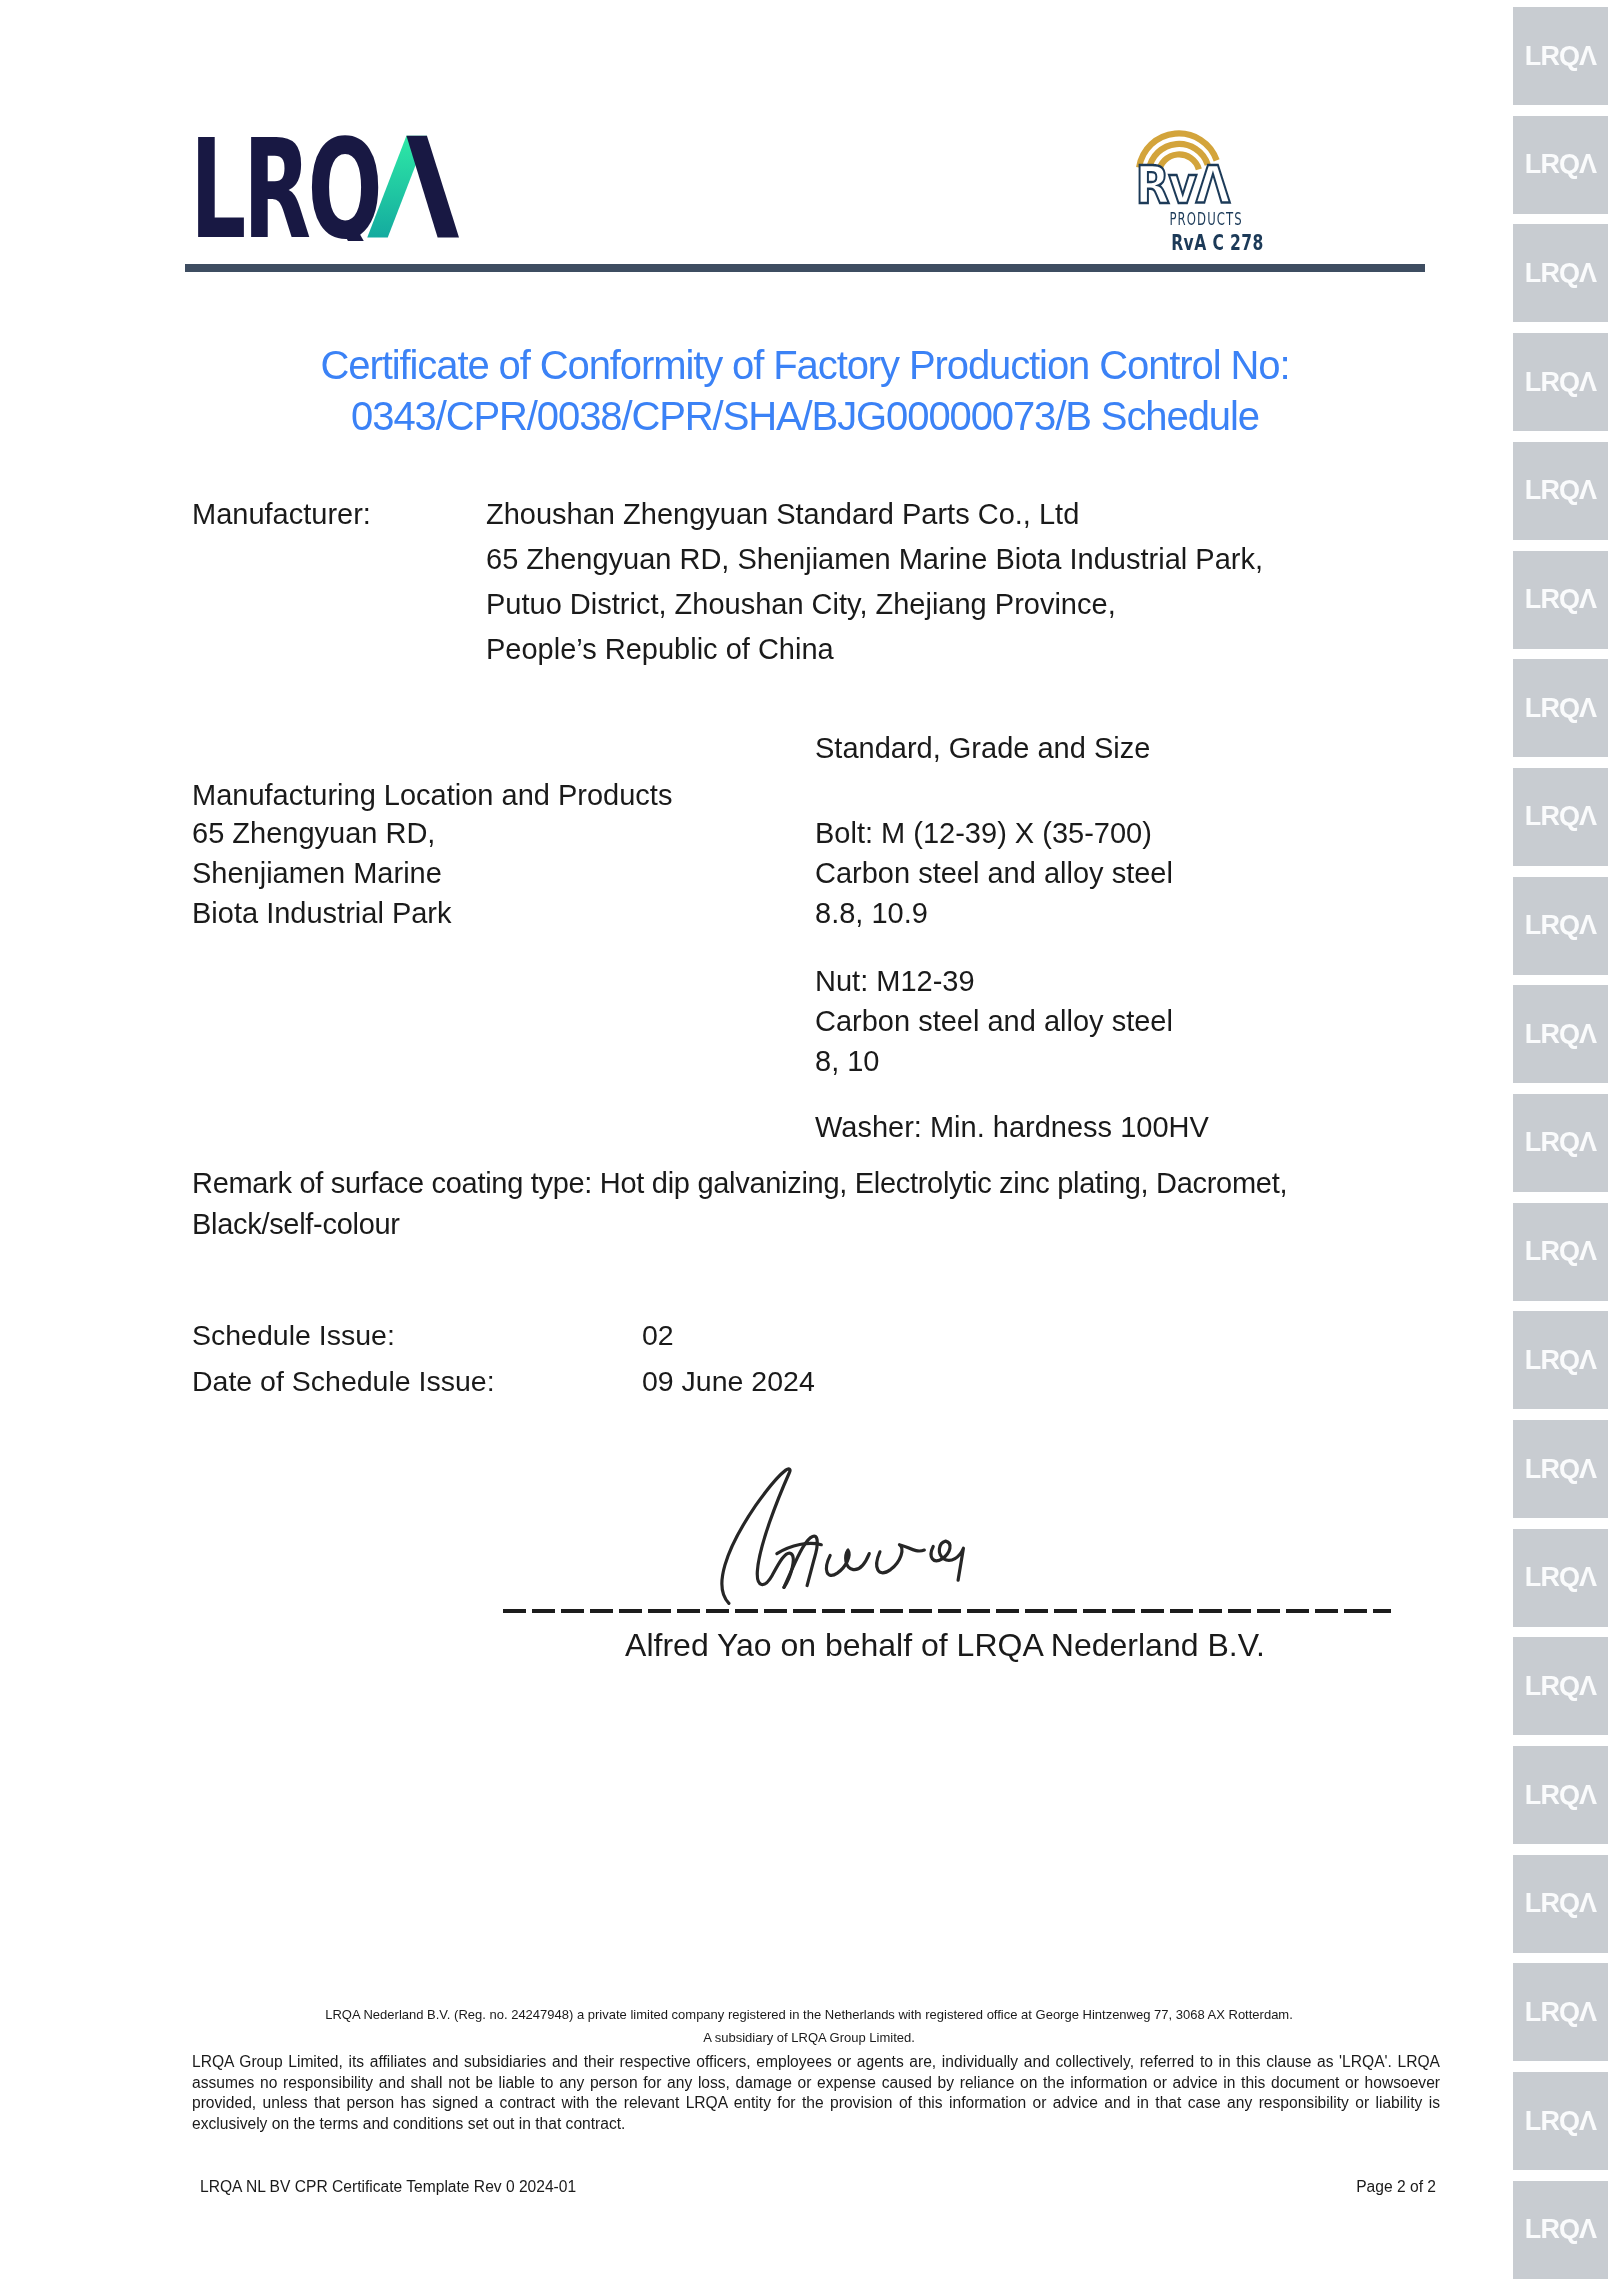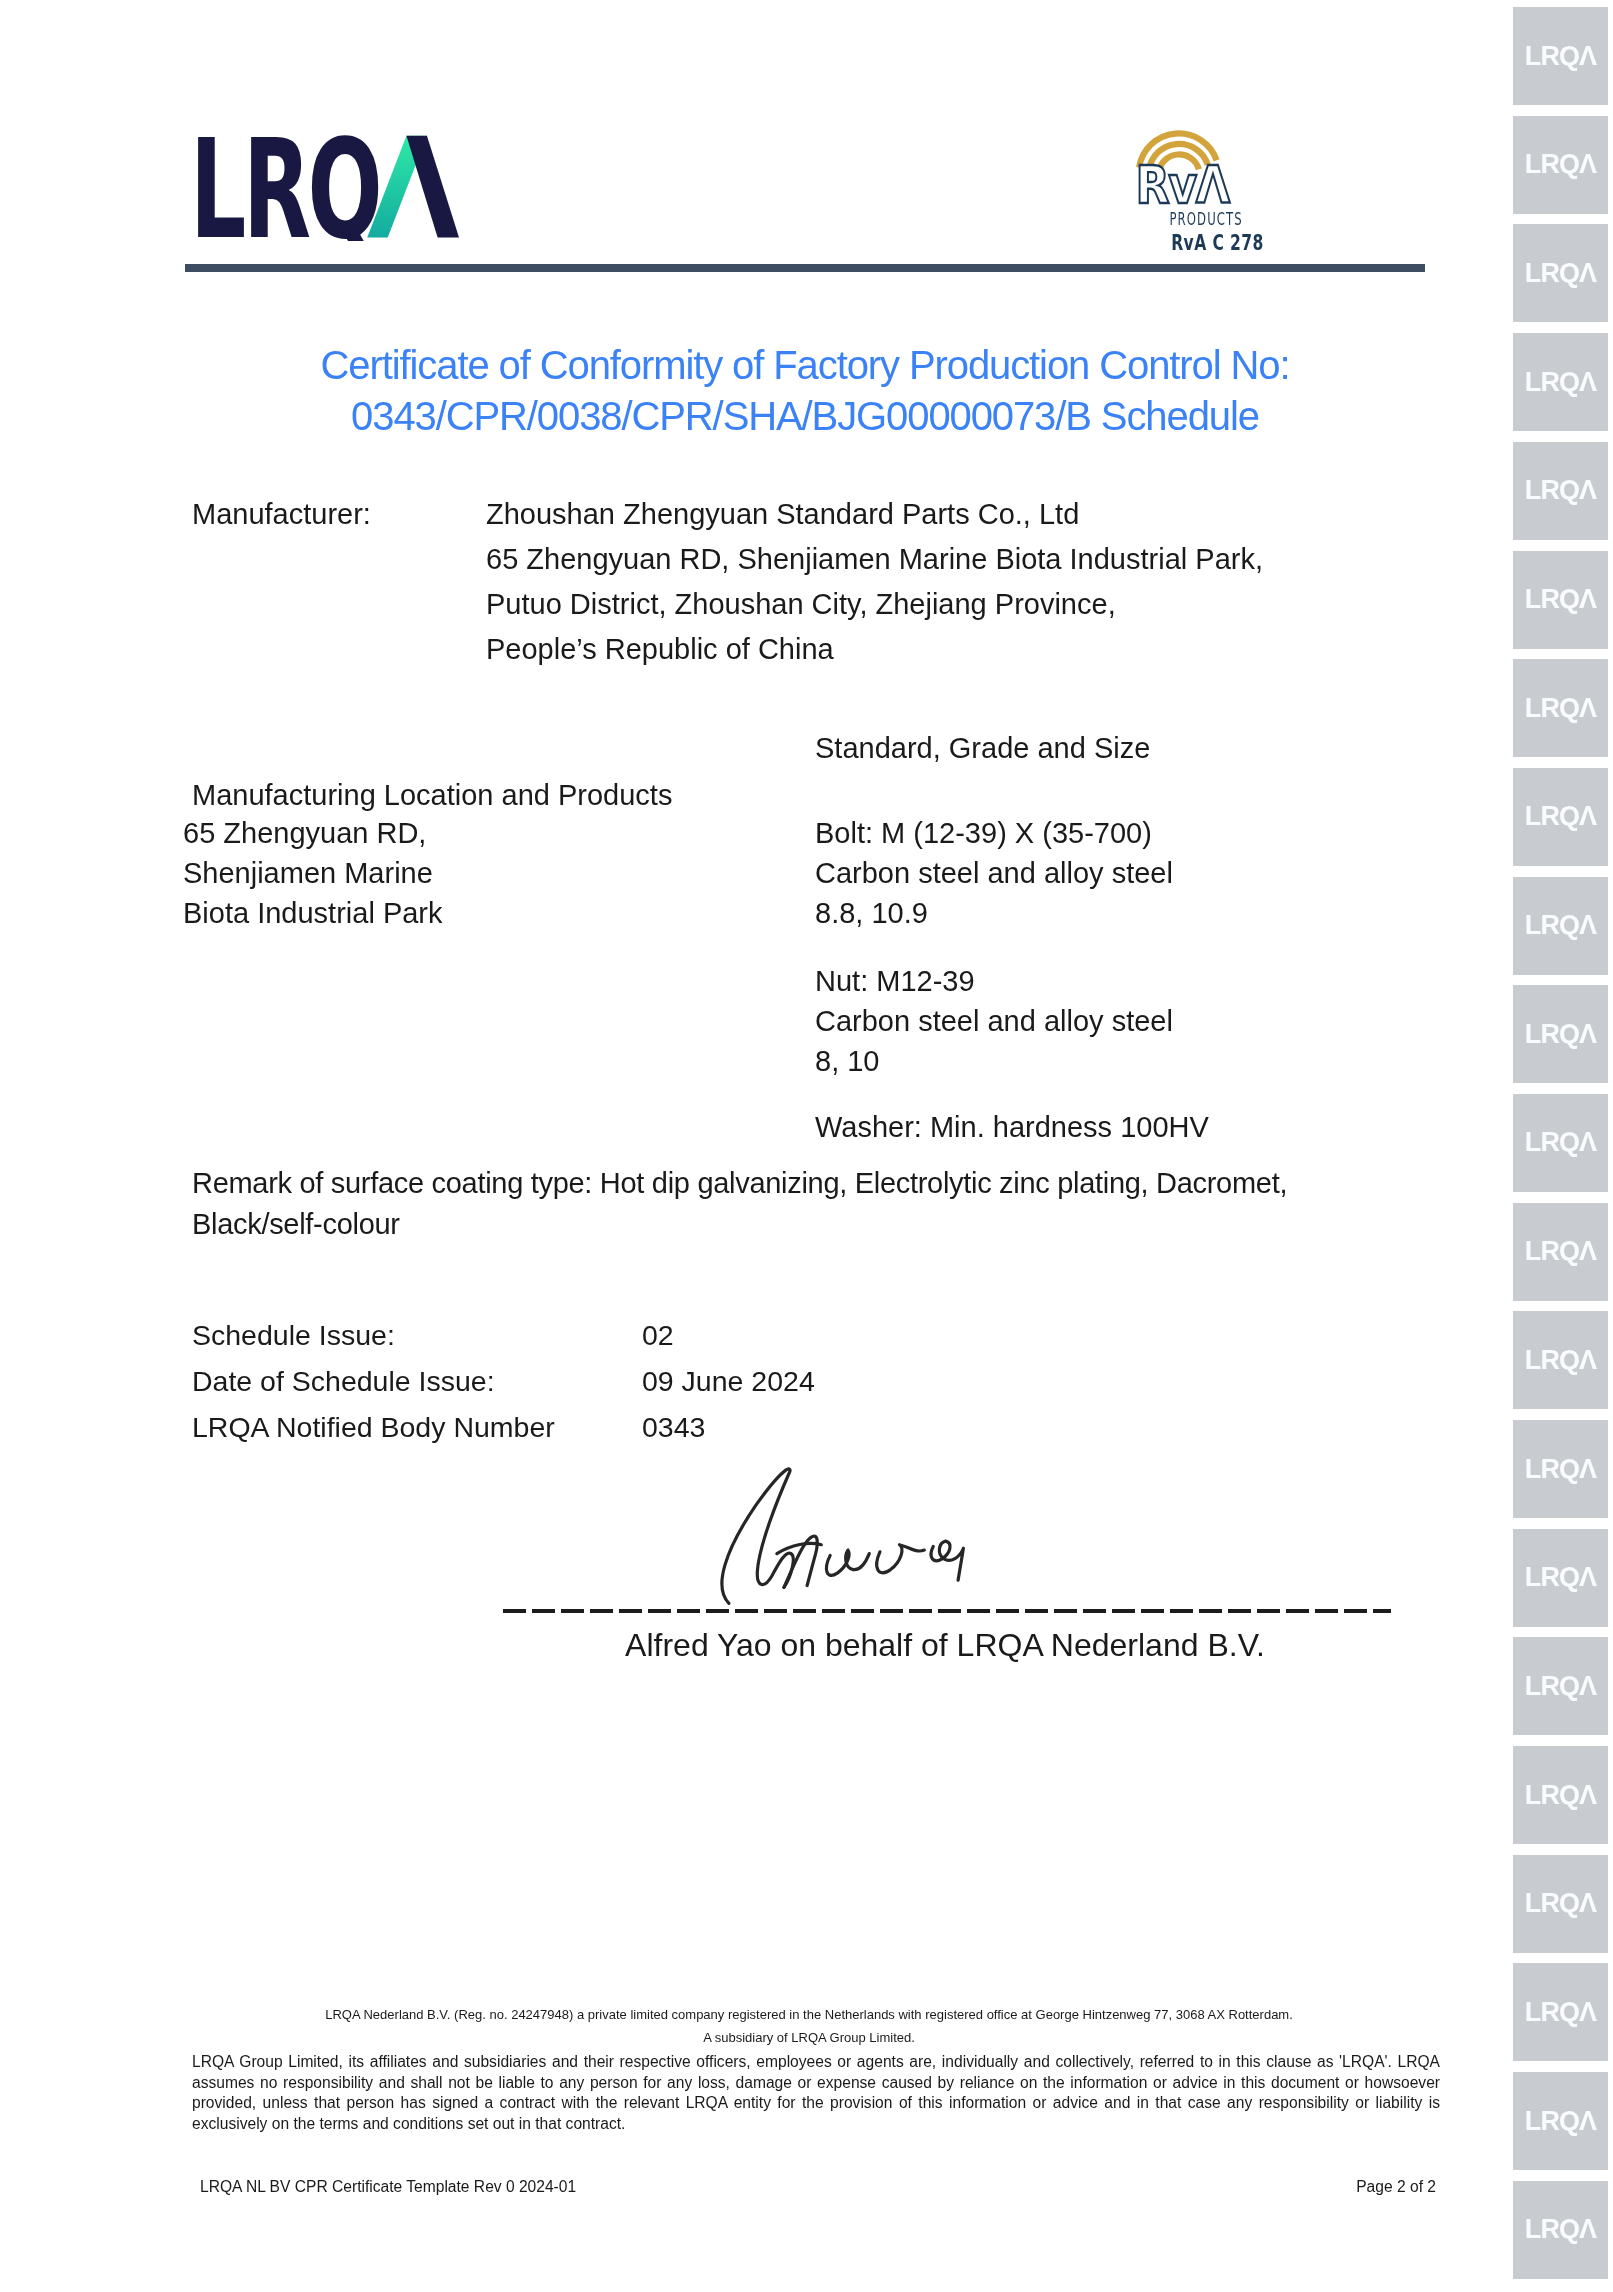--- a/index.html
+++ b/index.html
@@ -22,21 +22,21 @@
     color:#3b82f6;
   }
   
   .manufacturer{position:absolute;left:192px;top:492px;display:flex;font-size:29px;line-height:45px;}
   .manufacturer .label{width:294px;flex:none;}
   
   .col-header{position:absolute;font-size:29px;white-space:nowrap;}
   .col-header.left{left:192px;top:732px;margin-top:47px;}
   .col-header.right{left:815px;top:732px;}
   .col-lines{position:absolute;font-size:29px;line-height:40px;white-space:nowrap;}
-  .loc-lines{left:183px;top:813px;}
+  .loc-lines{left:192px;top:813px;}
   .grp-bolt{left:815px;top:813px;}
   .grp-nut{left:815px;top:961px;}
   .grp-washer{left:815px;top:1107px;}
   
   .remark{position:absolute;left:192px;top:1163px;width:1248px;font-size:29px;line-height:41px;letter-spacing:-0.3px;}
   
   .schedule{position:absolute;left:192px;top:1312px;font-size:28.5px;}
   .schedule .row{display:flex;line-height:46px;}
   .schedule .s-label{width:450px;flex:none;}
   
@@ -147,24 +147,20 @@
 
   <div class="schedule">
     <div class="row">
       <div class="s-label">Schedule Issue:</div>
       <div>02</div>
     </div>
     <div class="row">
       <div class="s-label">Date of Schedule Issue:</div>
       <div>09 June 2024</div>
     </div>
-    <div class="row">
-      <div class="s-label">LRQA Notified Body Number</div>
-      <div>0343</div>
-    </div>
   </div>
 
   <svg class="signature-svg" viewBox="0 0 345 170">
     <g fill="none" stroke="#262626" stroke-width="3.6" stroke-linecap="round" stroke-linejoin="round">
       <path d="M 48 158 C 30 140 44 98 78 48 C 90 31 104 14 112 8 C 116 5 118 7 116 11 C 104 38 82 92 80 122 C 79 140 88 142 97 126 C 104 113 112 98 118 102 C 124 106 118 128 110 140"></path>
       <path d="M 110 140 C 120 118 130 92 140 84 C 148 78 150 88 144 108 L 136 138"></path>
       <path d="M 102 102 C 118 92 138 88 152 92"></path>
       <path d="M 162 104 C 154 120 158 132 170 124 C 180 117 186 104 182 98 C 178 104 178 118 188 120 C 196 121 202 112 206 102"></path>
       <path d="M 218 100 C 210 118 216 130 230 120 C 242 111 246 96 240 92 C 250 94 258 102 268 98"></path>
       <path d="M 278 94 C 272 106 278 114 288 108 C 298 101 300 90 292 88 C 284 90 282 102 290 108 C 298 113 308 106 312 96 L 306 132"></path>

